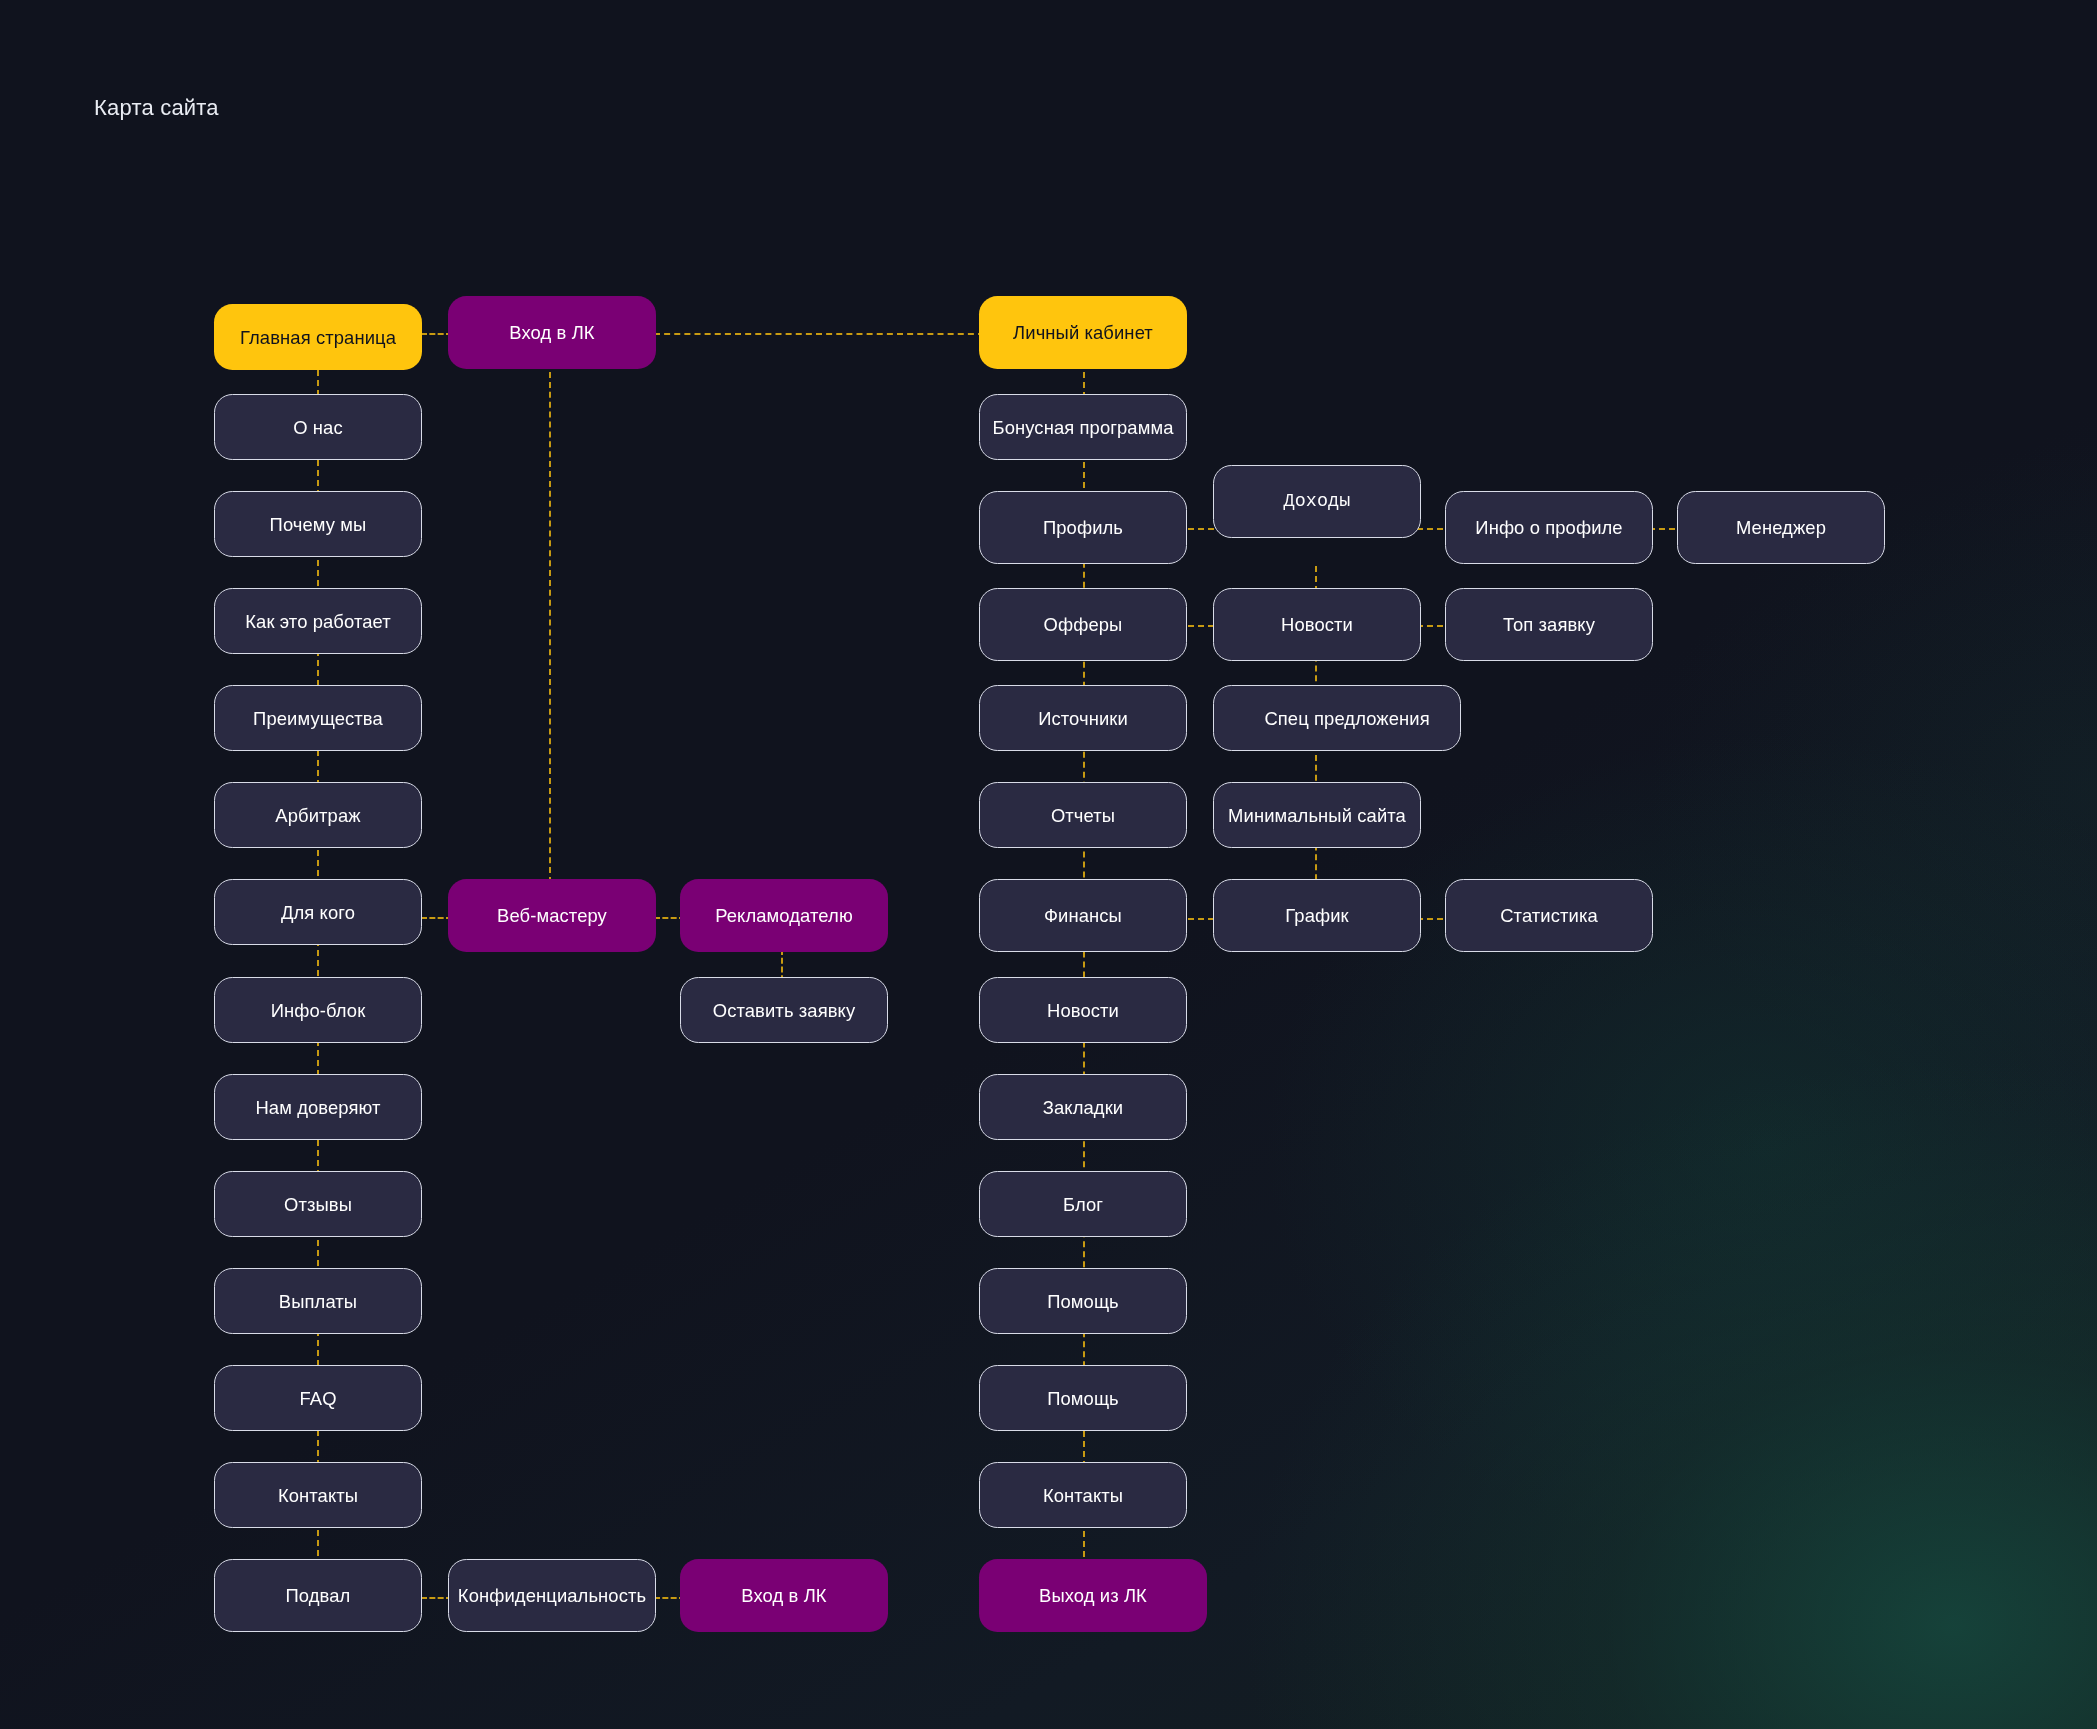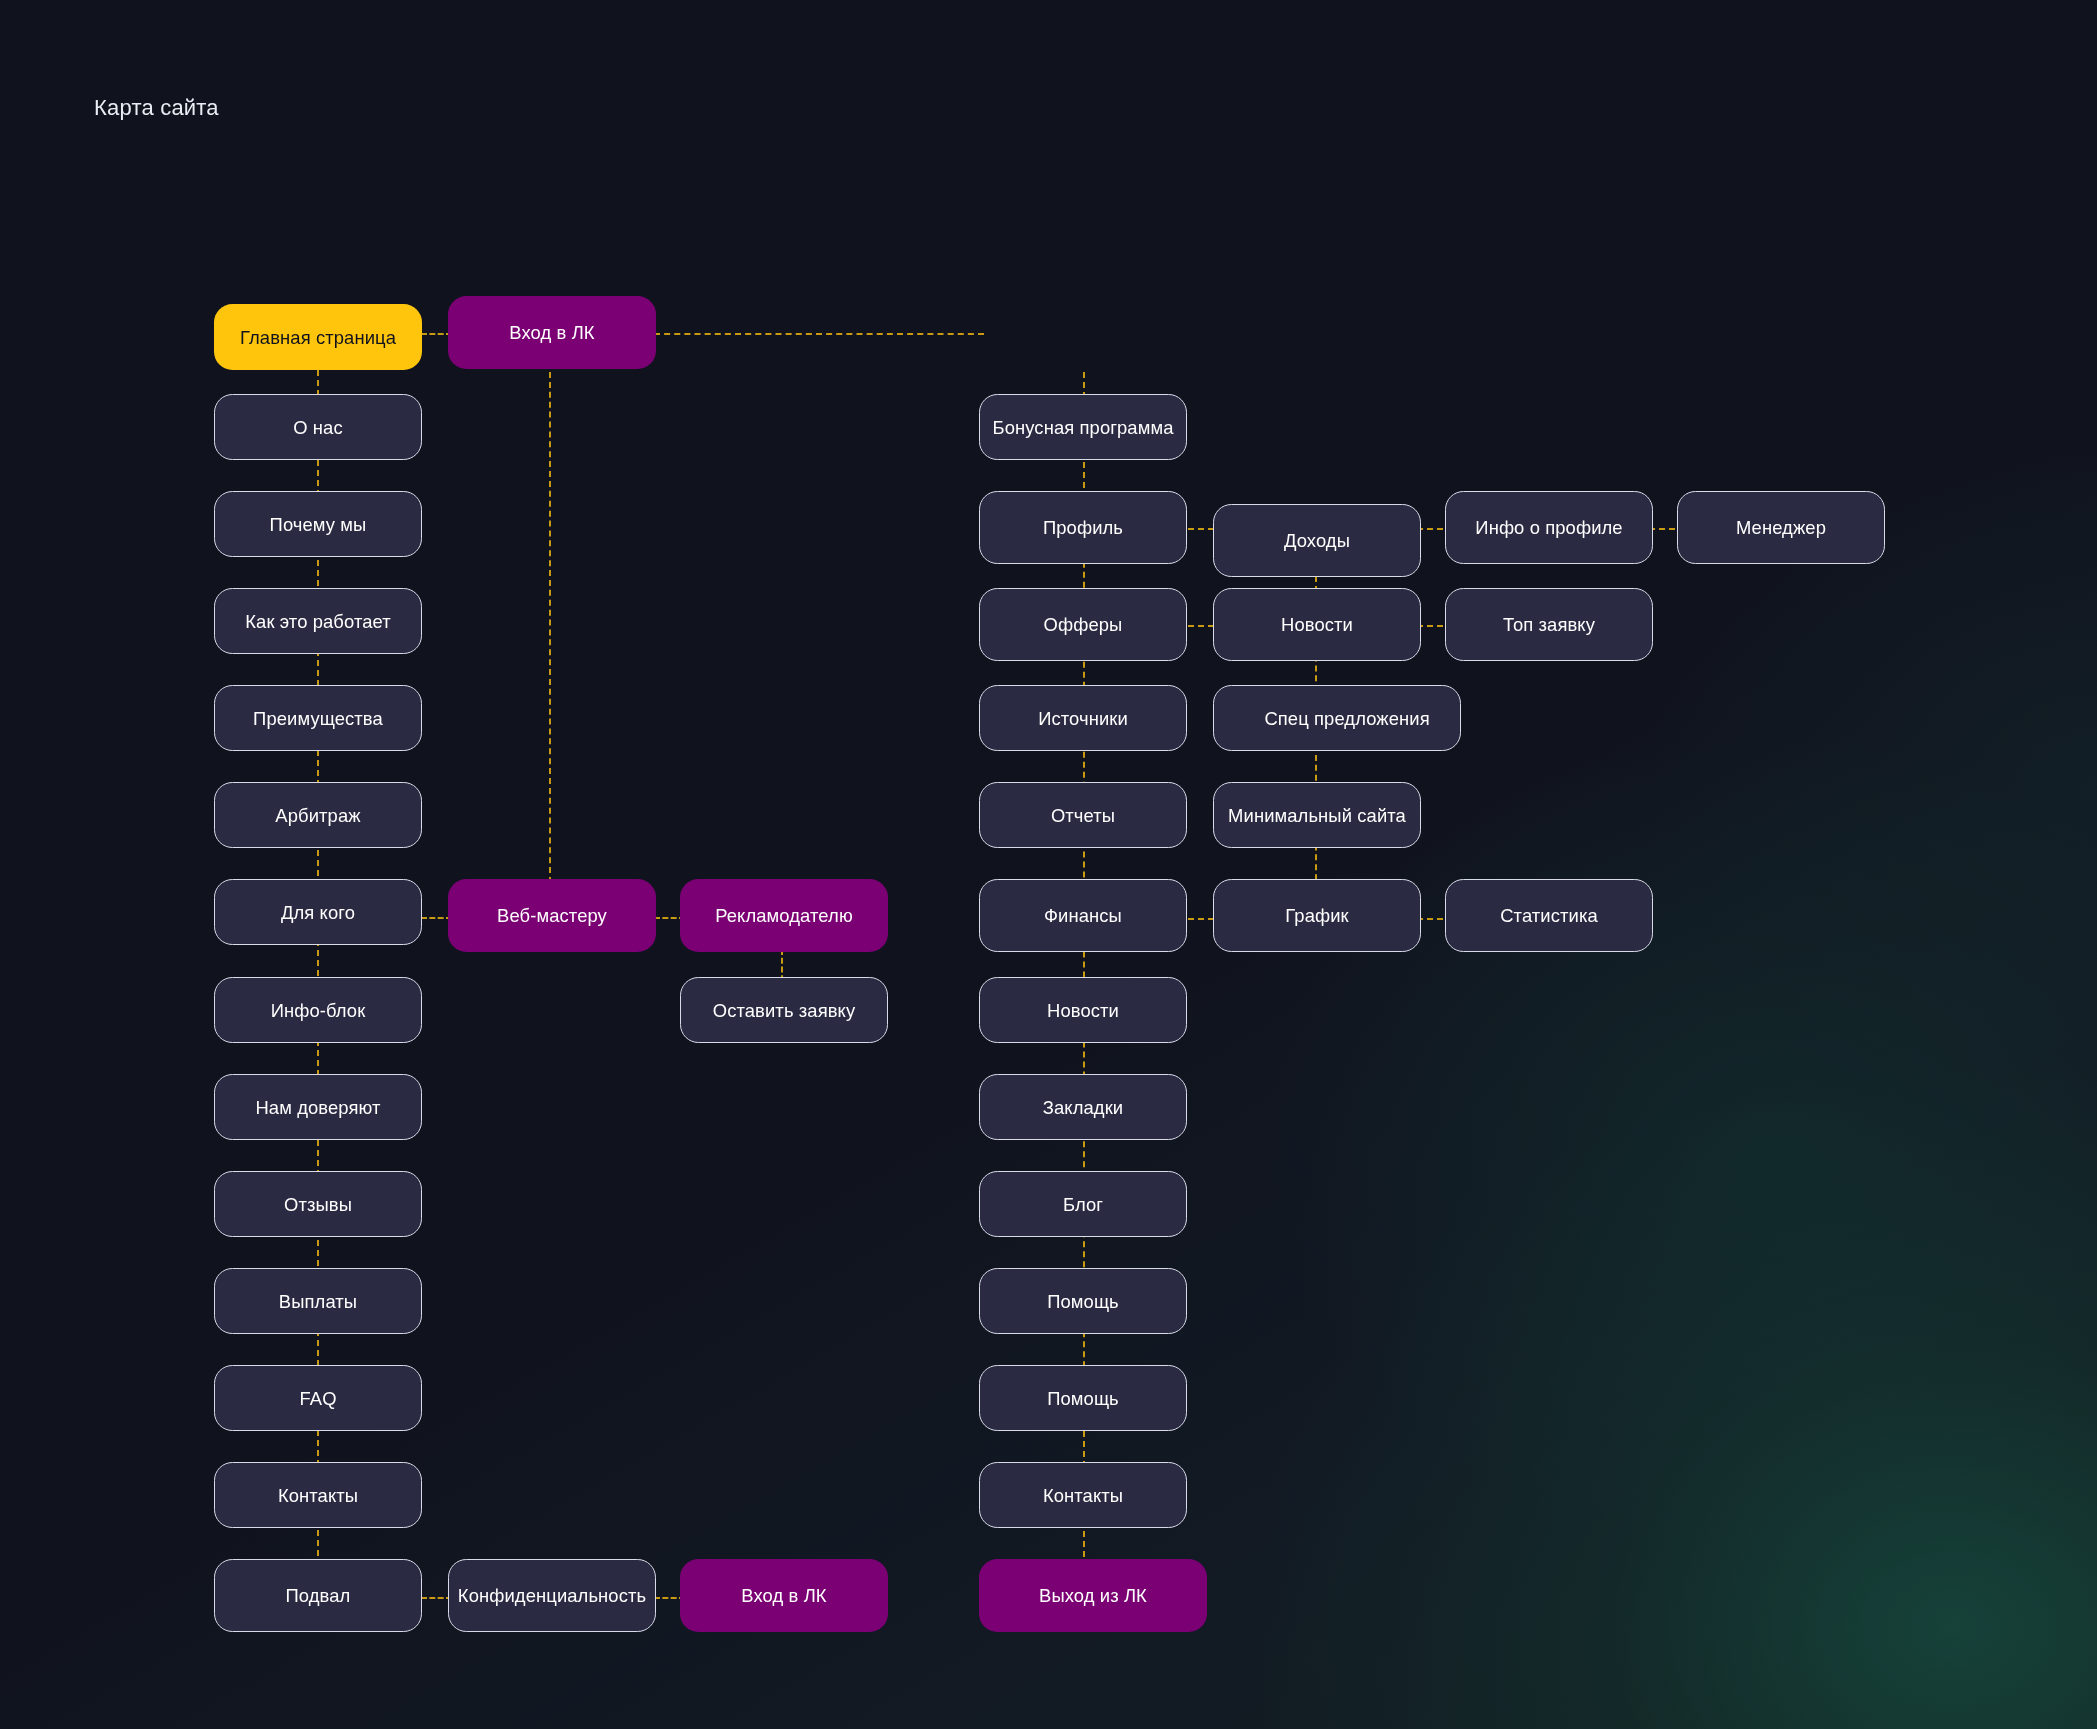--- a/index.html
+++ b/index.html
@@ -116,20 +116,21 @@
   <div class="edge h" style="left:1417px; top:528px; width:26px;"></div>
 
   <div class="edge h" style="left:1417px; top:625px; width:26px;"></div>
 
   <div class="edge h" style="left:1417px; top:918px; width:26px;"></div>
 
   <div class="edge h" style="left:1649px; top:528px; width:26px;"></div>
 
   <div class="node yellow" style="left:214px; top:304px; width:208px; height:66px;">Главная страница</div>
   <div class="node purple" style="left:448px; top:296px; width:208px; height:73px;">Вход в ЛК</div>
+  <div class="node yellow" style="left:979px; top:296px; width:208px; height:73px;">Личный кабинет</div>
 
   <div class="node dark" style="left:214px; top:394px; width:208px; height:66px;">О нас</div>
   <div class="node dark" style="left:214px; top:491px; width:208px; height:66px;">Почему мы</div>
   <div class="node dark" style="left:214px; top:588px; width:208px; height:66px;">Как это работает</div>
   <div class="node dark" style="left:214px; top:685px; width:208px; height:66px;">Преимущества</div>
   <div class="node dark" style="left:214px; top:782px; width:208px; height:66px;">Арбитраж</div>
   <div class="node dark" style="left:214px; top:879px; width:208px; height:66px;">Для кого</div>
   <div class="node dark" style="left:214px; top:977px; width:208px; height:66px;">Инфо-блок</div>
   <div class="node dark" style="left:214px; top:1074px; width:208px; height:66px;">Нам доверяют</div>
   <div class="node dark" style="left:214px; top:1171px; width:208px; height:66px;">Отзывы</div>
@@ -152,21 +153,21 @@
   <div class="node dark" style="left:979px; top:782px; width:208px; height:66px;">Отчеты</div>
   <div class="node dark" style="left:979px; top:879px; width:208px; height:73px;">Финансы</div>
   <div class="node dark" style="left:979px; top:977px; width:208px; height:66px;">Новости</div>
   <div class="node dark" style="left:979px; top:1074px; width:208px; height:66px;">Закладки</div>
   <div class="node dark" style="left:979px; top:1171px; width:208px; height:66px;">Блог</div>
   <div class="node dark" style="left:979px; top:1268px; width:208px; height:66px;">Помощь</div>
   <div class="node dark" style="left:979px; top:1365px; width:208px; height:66px;">Помощь</div>
   <div class="node dark" style="left:979px; top:1462px; width:208px; height:66px;">Контакты</div>
   <div class="node purple" style="left:979px; top:1559px; width:228px; height:73px;">Выход из ЛК</div>
 
-  <div class="node dark" style="left:1213px; top:504px; width:208px; height:73px;">Доходы</div>
+  <div class="node dark" style="left:1213px; top:465px; width:208px; height:73px;font-family:Liberation Mono, monospace;">Доходы</div>
   <div class="node dark" style="left:1213px; top:588px; width:208px; height:73px;">Новости</div>
   <div class="node dark" style="left:1213px; top:685px; width:248px; height:66px;padding-left:32px;">Спец предложения</div>
   <div class="node dark" style="left:1213px; top:782px; width:208px; height:66px;">Минимальный сайта</div>
   <div class="node dark" style="left:1213px; top:879px; width:208px; height:73px;">График</div>
 
   <div class="node dark" style="left:1445px; top:491px; width:208px; height:73px;">Инфо о профиле</div>
   <div class="node dark" style="left:1445px; top:588px; width:208px; height:73px;">Топ заявку</div>
   <div class="node dark" style="left:1445px; top:879px; width:208px; height:73px;">Статистика</div>
 
   <div class="node dark" style="left:1677px; top:491px; width:208px; height:73px;">Менеджер</div>

